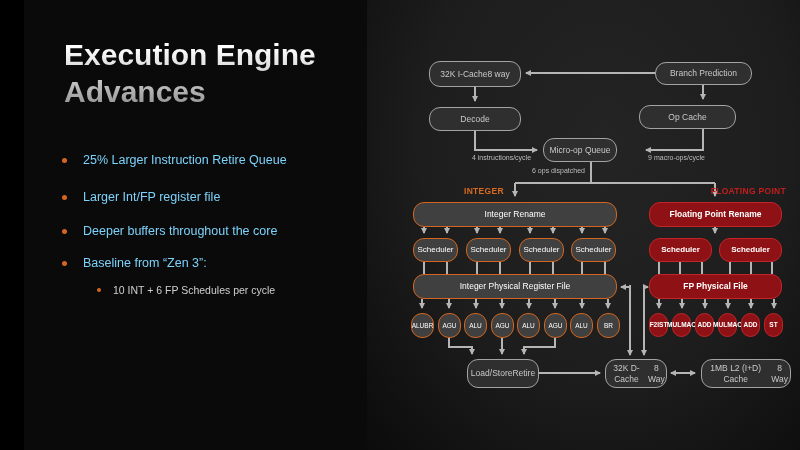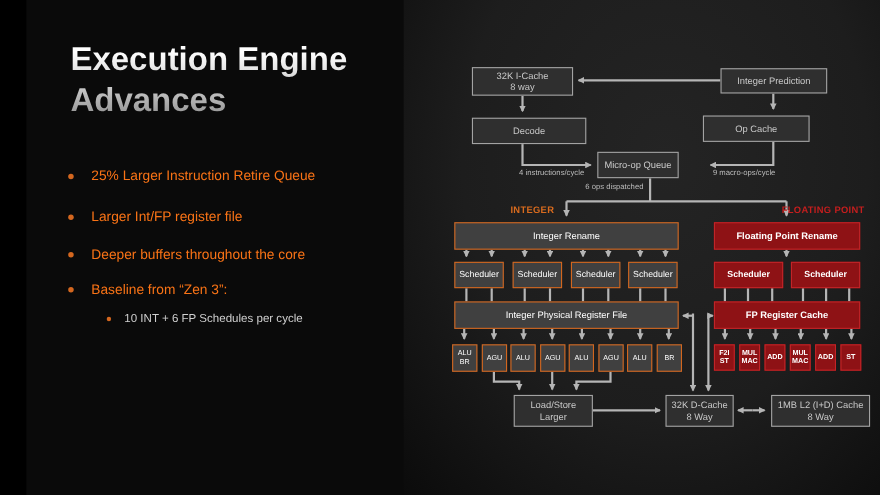--- a/index.html
+++ b/index.html
@@ -4,27 +4,27 @@
 <style>
   html,body{margin:0;padding:0;background:#000;}
   .slide{position:relative;width:800px;height:450px;background:#0a0a0a;overflow:hidden;
          font-family:"Liberation Sans",sans-serif;margin-left:24px;}
   .right-panel{position:absolute;left:343px;top:0;width:457px;height:450px;
          background:radial-gradient(ellipse at 52% 32%, #242424 0%, #1d1d1d 55%, #0b0b0b 100%);}
   
   .title{position:absolute;left:40px;top:36px;width:300px;font-size:30px;font-weight:bold;line-height:37px;
          background:linear-gradient(180deg,#ffffff 15%,#cfcfcf 55%,#8a8a8a 100%);
          -webkit-background-clip:text;background-clip:text;color:transparent;-webkit-text-fill-color:transparent;}
-  .bullet{position:absolute;left:38px;color:#f97316;font-size:12.5px;display:flex;align-items:flex-start;}
+  .bullet{position:absolute;left:38px;color:#7dd3fc;font-size:12.5px;display:flex;align-items:flex-start;}
   .bullet .dot{width:5px;height:5px;border-radius:50%;background:#d4671f;margin:5px 16px 0 0;flex:none;}
   .bullet.sub{left:73px;font-size:10.5px;color:#cfcfcf;}
   .bullet.sub .dot{width:4px;height:4px;margin:4px 12px 0 0;}
   
-  .bx{position:absolute;box-sizing:border-box;display:flex;flex-direction:column;align-items:center;
-      justify-content:center;text-align:center;line-height:1.2;}
+  .bx{position:absolute;box-sizing:border-box;display:flex;flex-direction:row;align-items:center;
+      justify-content:center;text-align:center;line-height:1.2;border-radius:11px;}
   .gbox{background:#2f2f2f;border:1.5px solid #a3a3a3;color:#c9c9c9;font-size:8.5px;}
   .obox{background:#404040;border:1.5px solid #d2661e;color:#ffffff;font-size:8.5px;font-weight:normal;}
   .rbox{background:#8e1215;border:1.5px solid #c22427;color:#ffffff;font-size:8.5px;font-weight:bold;}
   .sched{font-size:8px;}
   .unit{font-size:6.5px;line-height:1.1;}
   .mini-label{position:absolute;color:#bdbdbd;font-size:7px;text-align:center;}
   .sec-label{position:absolute;font-size:8.5px;font-weight:bold;letter-spacing:.3px;}
   .sec-int{color:#d96b1e;}
   .sec-fp{color:#c41e1e;text-align:right;}
   svg.arrows{position:absolute;left:0;top:0;pointer-events:none;}
@@ -134,23 +134,23 @@
       <path d="M660,373 H647" marker-end="url(#ah)"></path>
       <path d="M660,373 H671" marker-end="url(#ah)"></path>
     </g>
   </svg>
 
   <div class="bx gbox" style="left:405px;top:61px;width:92px;height:26px;">
     <div>32K I-Cache</div>
     <div>8 way</div>
   </div>
   <div class="bx gbox" style="left:631px;top:62px;width:97px;height:23px;">
-    <div>Integer Prediction</div>
-  </div>
-  <div class="bx gbox" style="left:405px;top:107px;width:104px;height:24px;">
+    <div>Branch Prediction</div>
+  </div>
+  <div class="bx gbox" style="left:405px;top:107px;width:92px;height:24px;">
     <div>Decode</div>
   </div>
   <div class="bx gbox" style="left:615px;top:105px;width:97px;height:24px;">
     <div>Op Cache</div>
   </div>
   <div class="bx gbox" style="left:519px;top:138px;width:74px;height:24px;">
     <div>Micro-op Queue</div>
   </div>
 
   <div class="mini-label" style="left:440px;top:154px;width:75px;">4 instructions/cycle</div>
@@ -208,21 +208,21 @@
   <div class="bx rbox" style="left:625px;top:202px;width:133px;height:25px;">
     <div>Floating Point Rename</div>
   </div>
   <div class="bx rbox sched" style="left:625px;top:238px;width:63px;height:24px;">
     <div>Scheduler</div>
   </div>
   <div class="bx rbox sched" style="left:695px;top:238px;width:63px;height:24px;">
     <div>Scheduler</div>
   </div>
   <div class="bx rbox" style="left:625px;top:274px;width:133px;height:25px;">
-    <div>FP Register Cache</div>
+    <div>FP Physical File</div>
   </div>
 
   <div class="bx rbox unit" style="left:625px;top:313px;width:19px;height:24px;">
     <div>F2I</div>
     <div>ST</div>
   </div>
   <div class="bx rbox unit" style="left:648px;top:313px;width:19px;height:24px;">
     <div>MUL</div>
     <div>MAC</div>
   </div>
@@ -235,21 +235,21 @@
   </div>
   <div class="bx rbox unit" style="left:717px;top:313px;width:19px;height:24px;">
     <div>ADD</div>
   </div>
   <div class="bx rbox unit" style="left:740px;top:313px;width:19px;height:24px;">
     <div>ST</div>
   </div>
 
   <div class="bx gbox" style="left:443px;top:359px;width:72px;height:29px;">
     <div>Load/Store</div>
-    <div>Larger</div>
+    <div>Retire</div>
   </div>
   <div class="bx gbox" style="left:581px;top:359px;width:62px;height:29px;">
     <div>32K D-Cache</div>
     <div>8 Way</div>
   </div>
   <div class="bx gbox" style="left:677px;top:359px;width:90px;height:29px;">
     <div>1MB L2 (I+D) Cache</div>
     <div>8 Way</div>
   </div>
 

